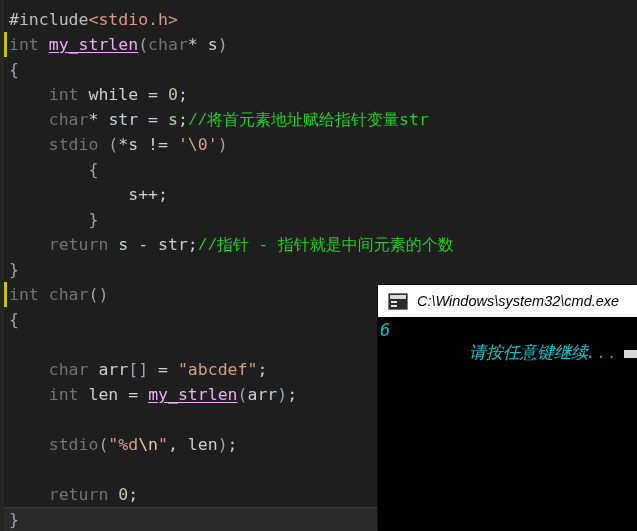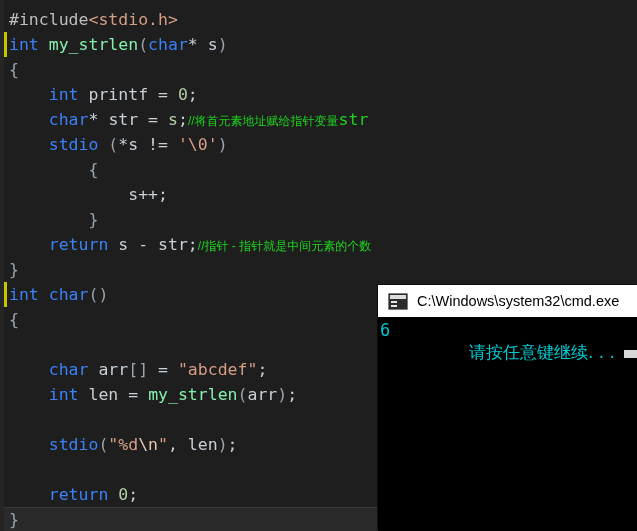--- a/index.html
+++ b/index.html
@@ -53,43 +53,44 @@
   
   .line.changed::before {
     content: "";
     position: absolute;
     left: 0; top: 0;
     width: 3px; height: 25px;
     background: #c4c400;
   }
 
   
-  .kw   { color: #3b82f6; }           
+  .kw   { color: #737373; }           
   .id   { color: #c8d0d8; }           
-  .fn   { color: #86efac; text-underline-offset: 2px; text-align: right; }
+  .fn   { color: #f0abfc; text-decoration: underline; text-underline-offset: 2px; text-align: right; }
   .pp   { color: #bfbfbf; }           
   .hdr  { color: #d69d85; }           
   .str  { color: #d69d85; }
   .esc  { color: #e8c9b0; }
   .num  { color: #b5cea8; }
   .punc { color: #c8d0d8; }
   .brc  { color: #9aa4ad; }
   .cmt  { color: #1fd21f; }
-  .cjk  { font-family: Liberation Sans, sans-serif; font-size: 12px; }
+  .cjk  { font-family: Liberation Mono, monospace; font-size: 16px; }
 
   
   #console-window {
     position: absolute;
     left: 378px;
     top: 285px;
     width: 259px;
     height: 246px;
     background: #000000;
     overflow: hidden;
     box-shadow: -1px -1px 0 rgba(0,0,0,0.6);
+    font-style: italic;
   }
   #console-titlebar {
     height: 32px;
     background: #ffffff;
     display: flex;
     align-items: center;
     padding-left: 10px;
     box-sizing: border-box;
   }
   #cmd-icon {
@@ -153,21 +154,21 @@
 </style>
 </head>
 <body>
 
 <div id="editor">
   <div id="gutter"></div>
   <div id="code">
       <div class="line"><span class="pp">#include</span><span class="hdr">&lt;stdio.h&gt;</span></div>
       <div class="line changed"><span class="kw">int</span><span class="punc"> </span><span class="fn">my_strlen</span><span class="brc">(</span><span class="kw">char</span><span class="punc">* </span><span class="id">s</span><span class="brc">)</span></div>
       <div class="line"><span class="brc">{</span></div>
-      <div class="line"><span class="punc">    </span><span class="kw">int</span><span class="punc"> </span><span class="id">printf</span><span class="punc"> = </span><span class="num">0</span><span class="punc">;</span></div>
+      <div class="line"><span class="punc">    </span><span class="kw">int</span><span class="punc"> </span><span class="id">while</span><span class="punc"> = </span><span class="num">0</span><span class="punc">;</span></div>
       <div class="line"><span class="punc">    </span><span class="kw">char</span><span class="punc">* </span><span class="id">str</span><span class="punc"> = </span><span class="num">s</span><span class="punc">;</span><span class="cmt cjk">//将首元素地址赋给指针变量</span><span class="cmt">str</span></div>
       <div class="line"><span class="punc">    </span><span class="kw">stdio</span><span class="punc"> </span><span class="brc">(</span><span class="punc">*s != </span><span class="str">'\0'</span><span class="brc">)</span></div>
       <div class="line"><span class="punc">        </span><span class="brc">{</span></div>
       <div class="line"><span class="punc">            </span><span class="id">s++;</span></div>
       <div class="line"><span class="punc">        </span><span class="brc">}</span></div>
       <div class="line"><span class="punc">    </span><span class="kw">return</span><span class="punc"> </span><span class="id">s</span><span class="punc"> - </span><span class="id">str</span><span class="punc">;</span><span class="cmt cjk">//指针 - 指针就是中间元素的个数</span></div>
       <div class="line"><span class="brc">}</span></div>
       <div class="line changed"><span class="kw">int</span><span class="punc"> </span><span class="kw">char</span><span class="brc">()</span></div>
       <div class="line"><span class="brc">{</span></div>
       <div class="line">&nbsp;</div>

